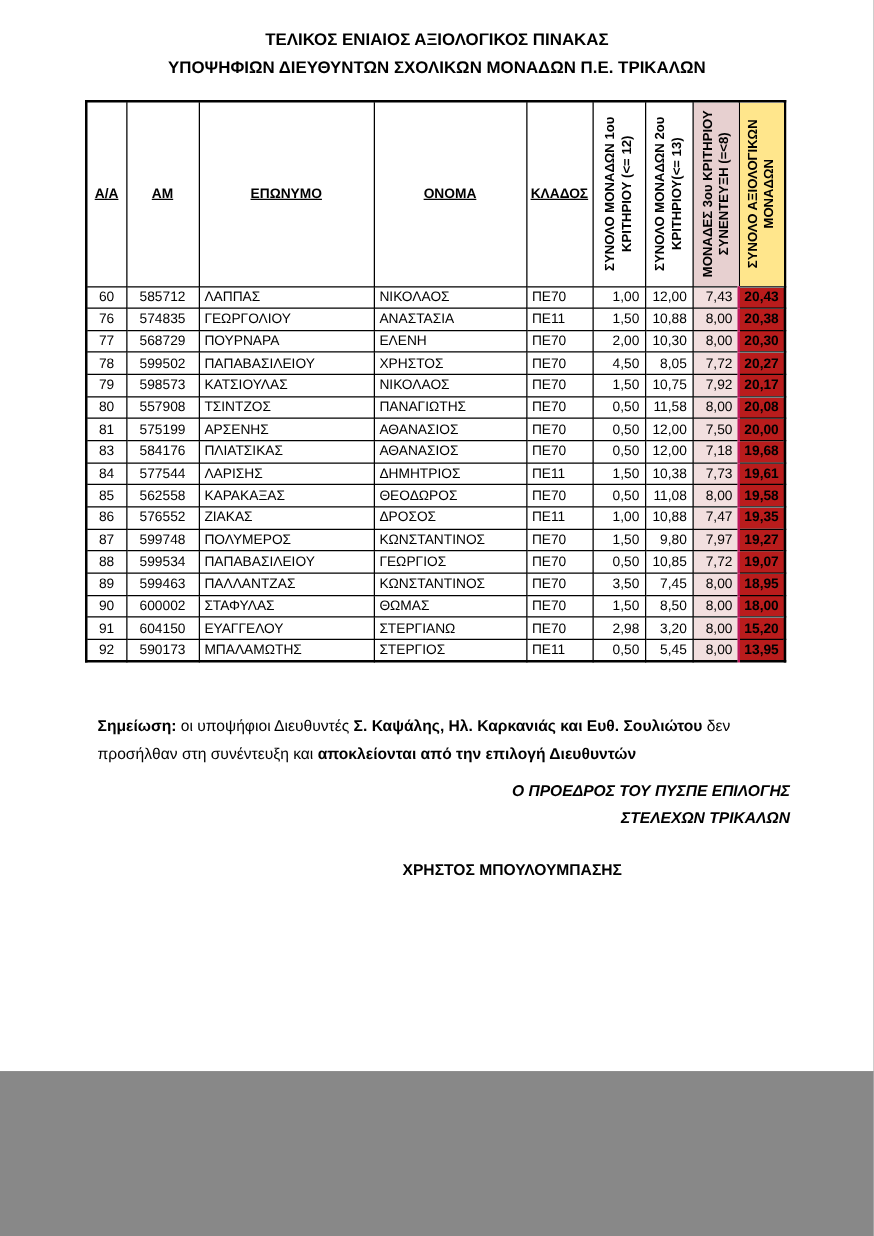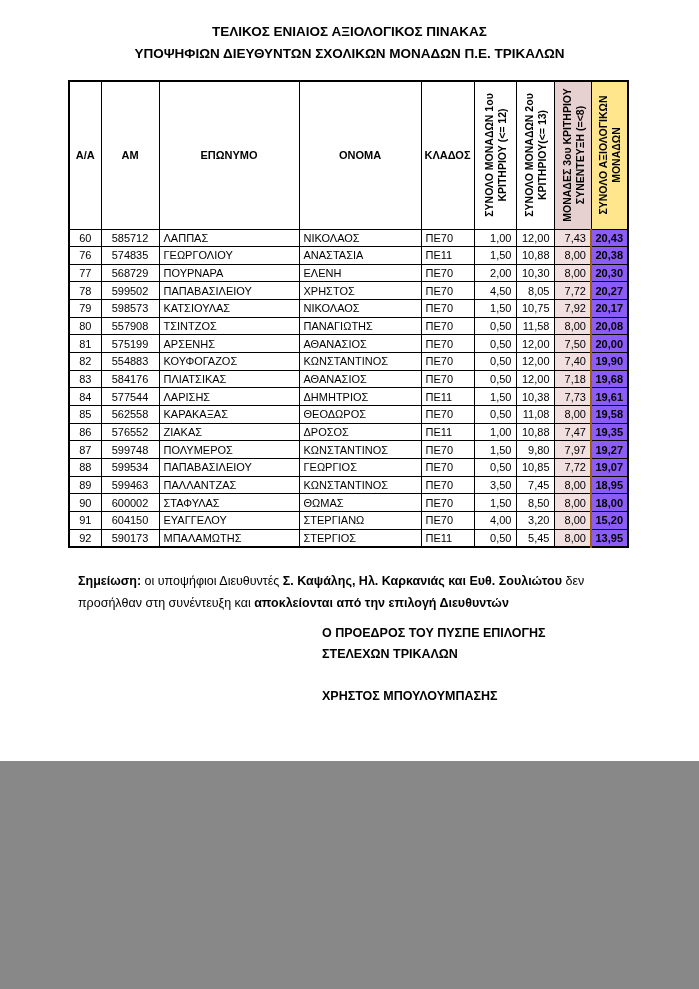--- a/index.html
+++ b/index.html
@@ -1,18 +1,18 @@
 <!DOCTYPE html>
 <html><head>
 <meta charset="utf-8">
 <style>
   html,body { margin:0; padding:0; background:#888; }
   .page {
     position:relative;
-    width:699px; height:761px;
+    width:699px; height:857px;
     margin:0 auto;
     background:#ffffff;
     font-family:"Liberation Sans", sans-serif;
     color:#000;
     overflow:hidden;
   }
   .doc-title {
     position:absolute; top:21px; left:0; width:699px;
     text-align:center; font-weight:bold; font-size:13.5px; line-height:22px;
   }
@@ -20,48 +20,48 @@
     position:absolute; left:68px; top:80px;
     width:559px;
     border-collapse:collapse; table-layout:fixed;
     border:2px solid #000;
   }
   table.rank th, table.rank td {
     border:1px solid #000;
     padding:0;
     overflow:hidden;
   }
-  thead tr { height:148px; }
+  thead tr { height:148px;text-decoration:underline; }
   th.hh { font-size:11px; font-weight:bold; text-align:center; vertical-align:middle; }
   th.vcol { position:relative; vertical-align:middle; }
   .vh {
     position:absolute; left:50%; top:50%;
     width:142px;
     transform:translate(-50%,-50%) rotate(-90deg);
     text-align:center;
     font-size:10.5px; font-weight:bold; line-height:12.5px;
   }
   th.pinkh { background:#e7d0d0; }
   th.yellowh { background:#ffe68c; border-left:2px solid #000; }
   tbody tr { height:17.67px; }
   tbody td { font-size:11px; vertical-align:middle; white-space:nowrap; }
   tbody td:nth-child(1), tbody td:nth-child(2) { text-align:center; }
   tbody td:nth-child(3), tbody td:nth-child(4), tbody td:nth-child(5) { text-align:left; padding-left:4px; }
   tbody td:nth-child(6), tbody td:nth-child(7), tbody td:nth-child(8), tbody td:nth-child(9) { text-align:right; padding-right:4px; }
   tbody td:nth-child(8) { background:#f2dfdf; }
-  tbody td:nth-child(9) { background:#8b5cf6; font-weight:bold; border-left:2px solid #a16207; }
+  tbody td:nth-child(9) { background:#b91c1c; font-weight:bold; border-left:2px solid #be185d; }
   .note {
     position:absolute; left:78px; top:570px; width:575px;
     font-size:12.5px; line-height:22px;
     white-space:pre-wrap;
   }
   .note b { font-weight:bold; }
   .sig-block {
     position:absolute; top:623px; left:322px; width:310px;
-    text-align:left; font-weight:bold; font-size:12.5px; line-height:21px;
+    text-align:right; font-weight:bold; font-size:12.5px; line-height:21px;font-style:italic;
   }
   .sig-name {
     position:absolute; top:689px; left:322px; width:310px;
     text-align:left; font-weight:bold; font-size:12.5px;
   }
   .footer {
     position:absolute; top:944px; left:68px; width:564px;
     display:flex; justify-content:space-between;
     font-size:17px;
   }
@@ -193,31 +193,20 @@
           <td>575199</td>
           <td>ΑΡΣΕΝΗΣ</td>
           <td>ΑΘΑΝΑΣΙΟΣ</td>
           <td>ΠΕ70</td>
           <td>0,50</td>
           <td>12,00</td>
           <td>7,50</td>
           <td>20,00</td>
         </tr>
         <tr>
-          <td>82</td>
-          <td>554883</td>
-          <td>ΚΟΥΦΟΓΑΖΟΣ</td>
-          <td>ΚΩΝΣΤΑΝΤΙΝΟΣ</td>
-          <td>ΠΕ70</td>
-          <td>0,50</td>
-          <td>12,00</td>
-          <td>7,40</td>
-          <td>19,90</td>
-        </tr>
-        <tr>
           <td>83</td>
           <td>584176</td>
           <td>ΠΛΙΑΤΣΙΚΑΣ</td>
           <td>ΑΘΑΝΑΣΙΟΣ</td>
           <td>ΠΕ70</td>
           <td>0,50</td>
           <td>12,00</td>
           <td>7,18</td>
           <td>19,68</td>
         </tr>
@@ -297,21 +286,21 @@
           <td>8,50</td>
           <td>8,00</td>
           <td>18,00</td>
         </tr>
         <tr>
           <td>91</td>
           <td>604150</td>
           <td>ΕΥΑΓΓΕΛΟΥ</td>
           <td>ΣΤΕΡΓΙΑΝΩ</td>
           <td>ΠΕ70</td>
-          <td>4,00</td>
+          <td>2,98</td>
           <td>3,20</td>
           <td>8,00</td>
           <td>15,20</td>
         </tr>
         <tr>
           <td>92</td>
           <td>590173</td>
           <td>ΜΠΑΛΑΜΩΤΗΣ</td>
           <td>ΣΤΕΡΓΙΟΣ</td>
           <td>ΠΕ11</td>

